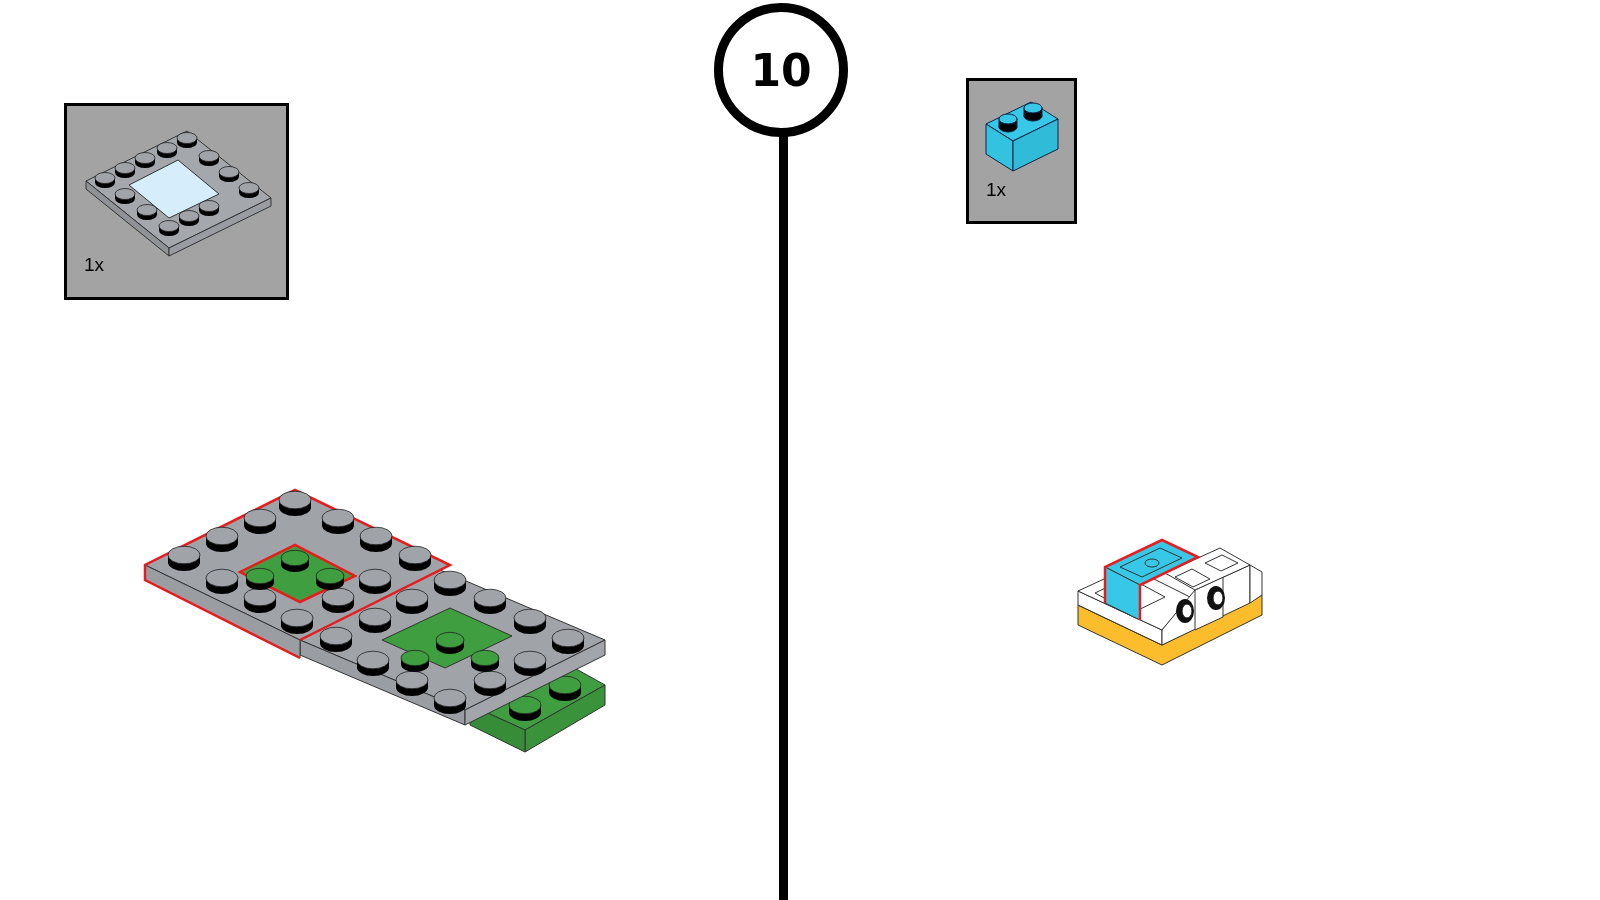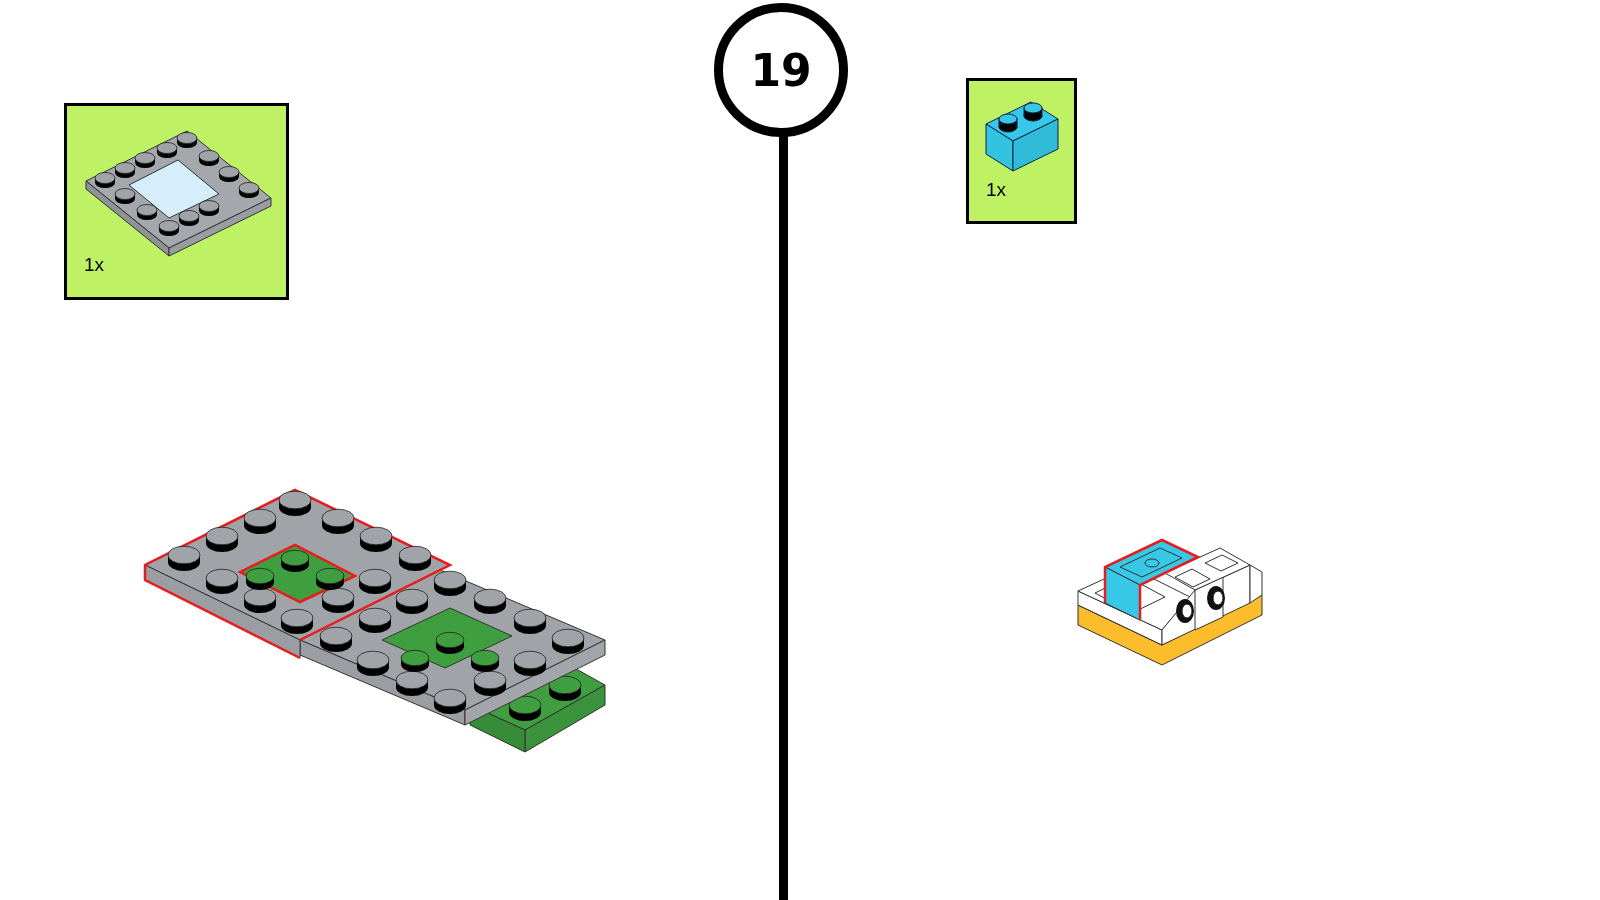--- a/index.html
+++ b/index.html
@@ -1,17 +1,17 @@
 <!DOCTYPE html>
 <html><head>
 <meta charset="utf-8">
 <style>
   html, body { margin: 0; padding: 0; background: #ffffff; }
   body { width: 1600px; height: 900px; position: relative; overflow: hidden; font-family: "Liberation Sans", sans-serif; }
-  .part-box { position: absolute; background: #bef264; border: 3px solid #000; box-sizing: border-box; }
+  .part-box { position: absolute; background: #a3a3a3; border: 3px solid #000; box-sizing: border-box; }
   .qty { position: absolute; font-size: 19px; color: #000; font-family: "Liberation Sans", sans-serif; }
   .step-circle { position: absolute; left: 714px; top: 3px; width: 134px; height: 134px; border: 9px solid #000; border-radius: 50%; box-sizing: border-box; background: #fff; display: flex; align-items: center; justify-content: center; }
   .step-num { font-family: "DejaVu Sans", sans-serif; font-weight: bold; font-size: 44px; color: #000; }
   .divider { position: absolute; left: 779px; top: 132px; width: 9px; height: 768px; background: #000; }
   svg { position: absolute; overflow: visible; }
 </style>
 </head>
 <body>
 
 <div class="part-box" style="left:64px; top:103px; width:225px; height:197px;">
@@ -109,21 +109,21 @@
       <ellipse cx="25" cy="20" rx="9" ry="5" fill="#36c8e6"></ellipse>
       <rect x="41" y="9" width="18" height="8" fill="#000"></rect>
       <ellipse cx="50" cy="17" rx="9" ry="5" fill="#000"></ellipse>
       <ellipse cx="50" cy="9" rx="9" ry="5" fill="#36c8e6"></ellipse>
     </g>
   </svg>
   <span class="qty" style="left:17px; top:98px;">1x</span>
 </div>
 
 <div class="step-circle">
-  <span class="step-num">19</span>
+  <span class="step-num">10</span>
 </div>
 <div class="divider"></div>
 
 <svg id="assembly-left" style="left:140px; top:480px;" width="470" height="280" viewBox="0 0 470 280">
     <polygon points="330,225 420,180 465,205 385,250" fill="#3f9e3f" stroke="#333" stroke-width="1"></polygon>
     <polygon points="385,250 465,205 465,225 385,272" fill="#3a933a" stroke="#333" stroke-width="1"></polygon>
     <polygon points="330,225 385,250 385,272 330,245" fill="#378c37" stroke="#333" stroke-width="1"></polygon>
     <g>
       <ellipse cx="385" cy="232.2" rx="16" ry="8.8" fill="#000"></ellipse>
       <rect x="369" y="225" width="32" height="7.2" fill="#000"></rect>

